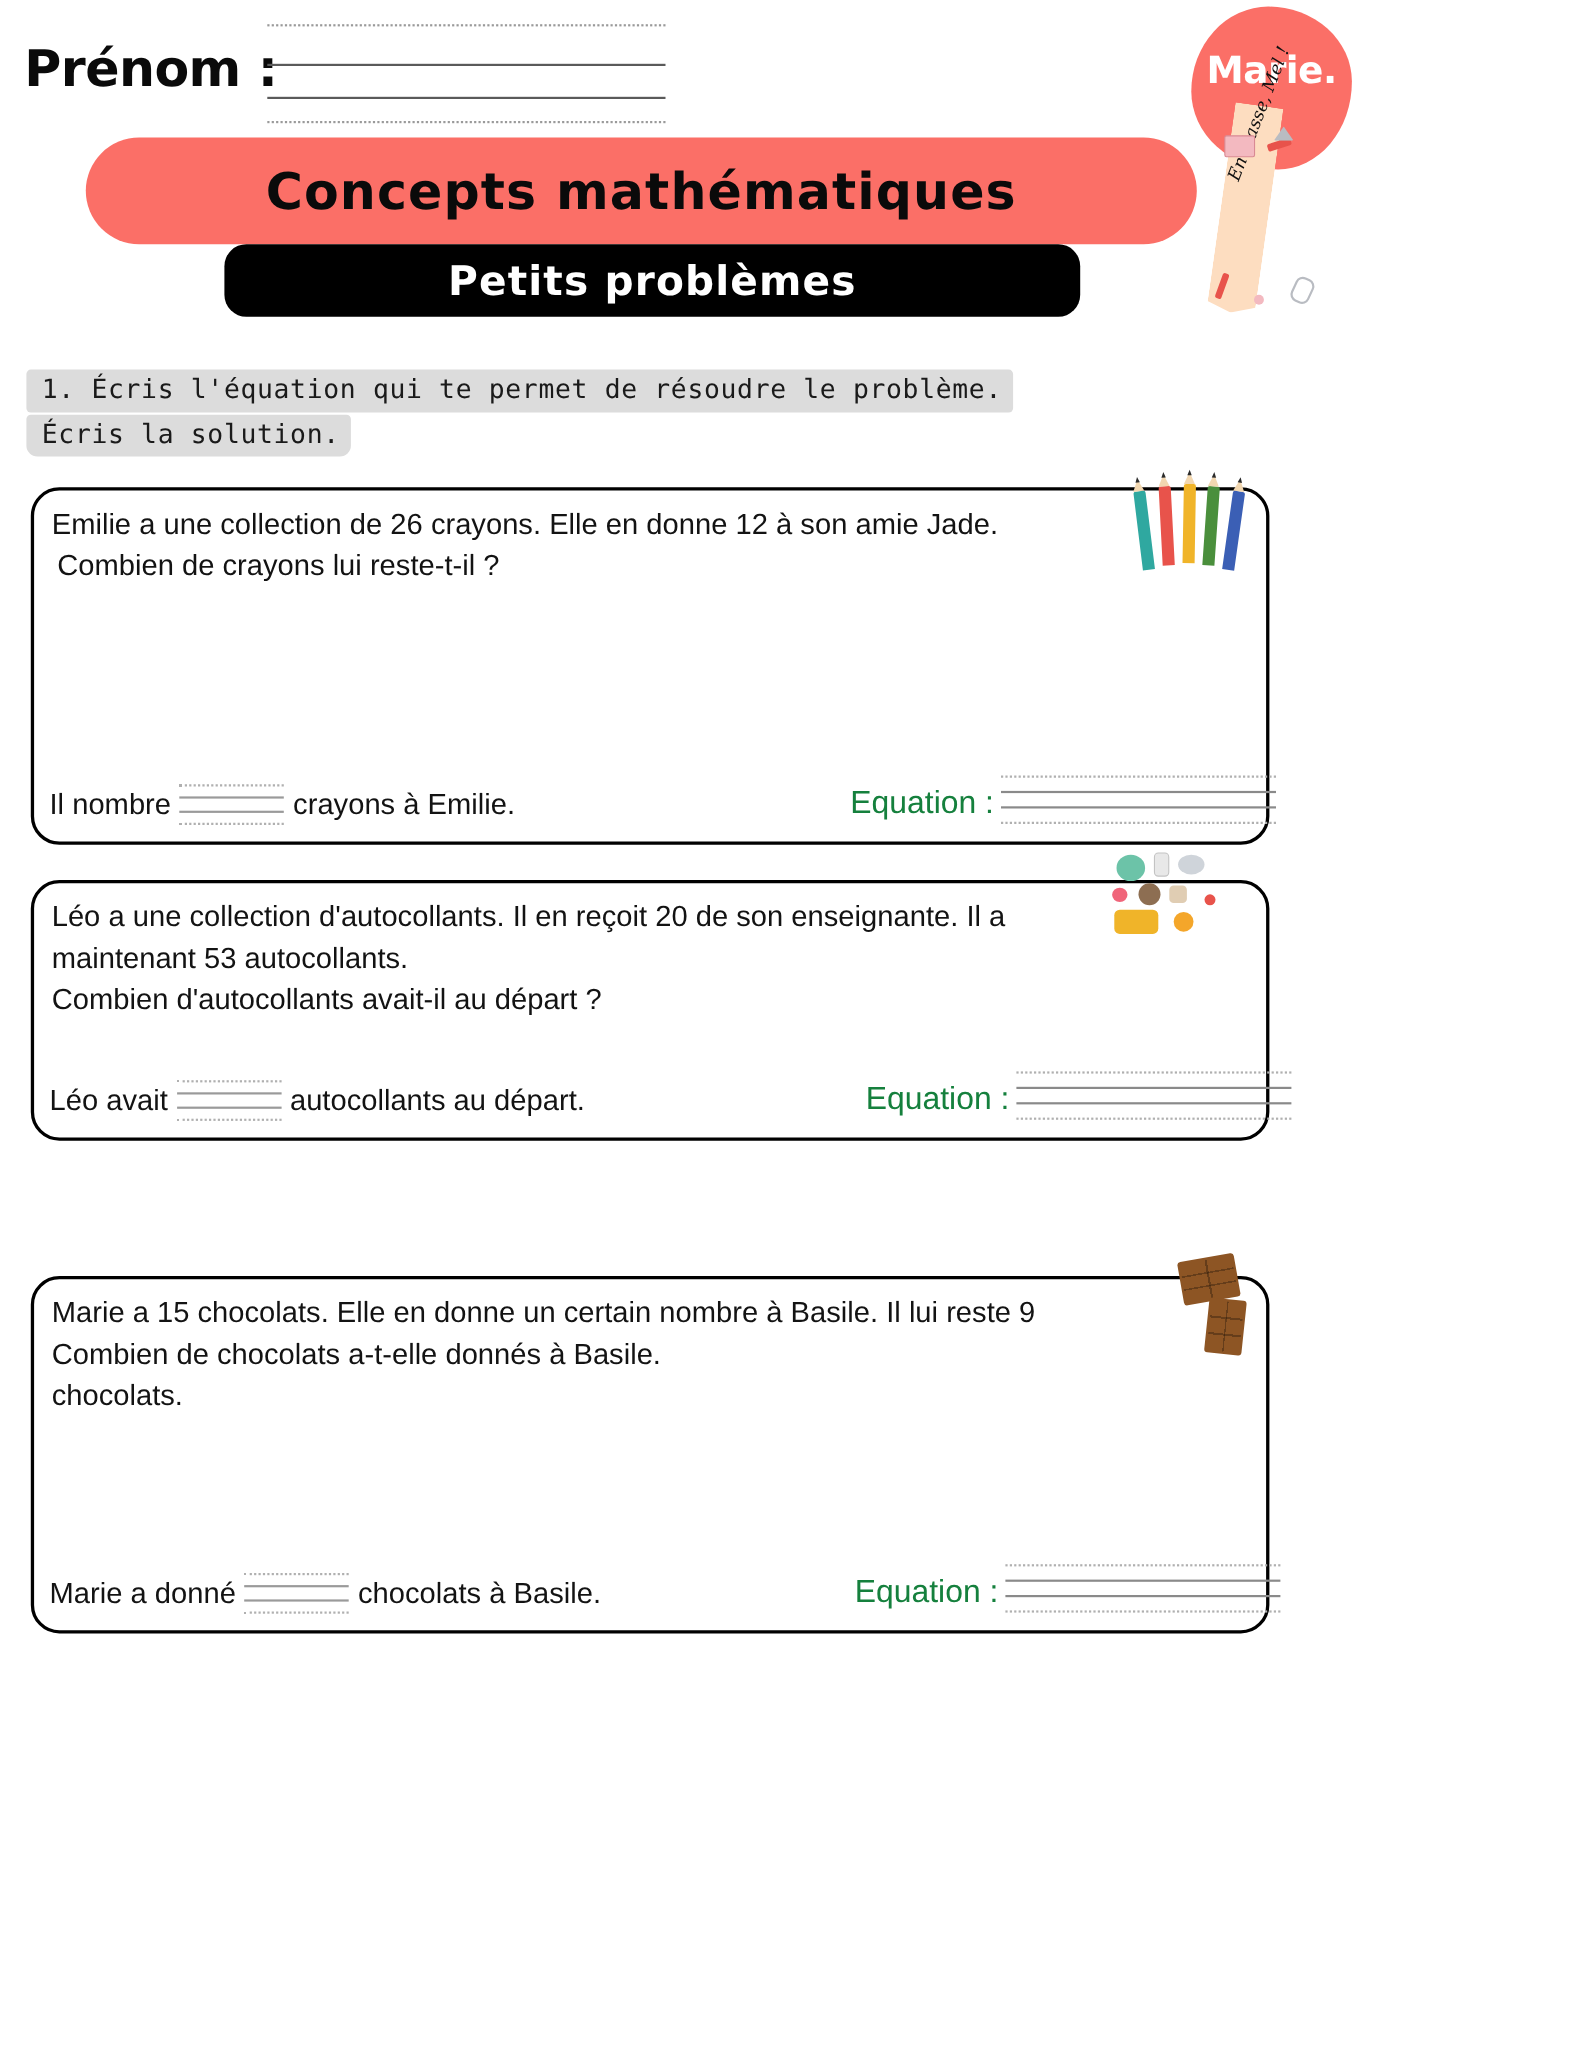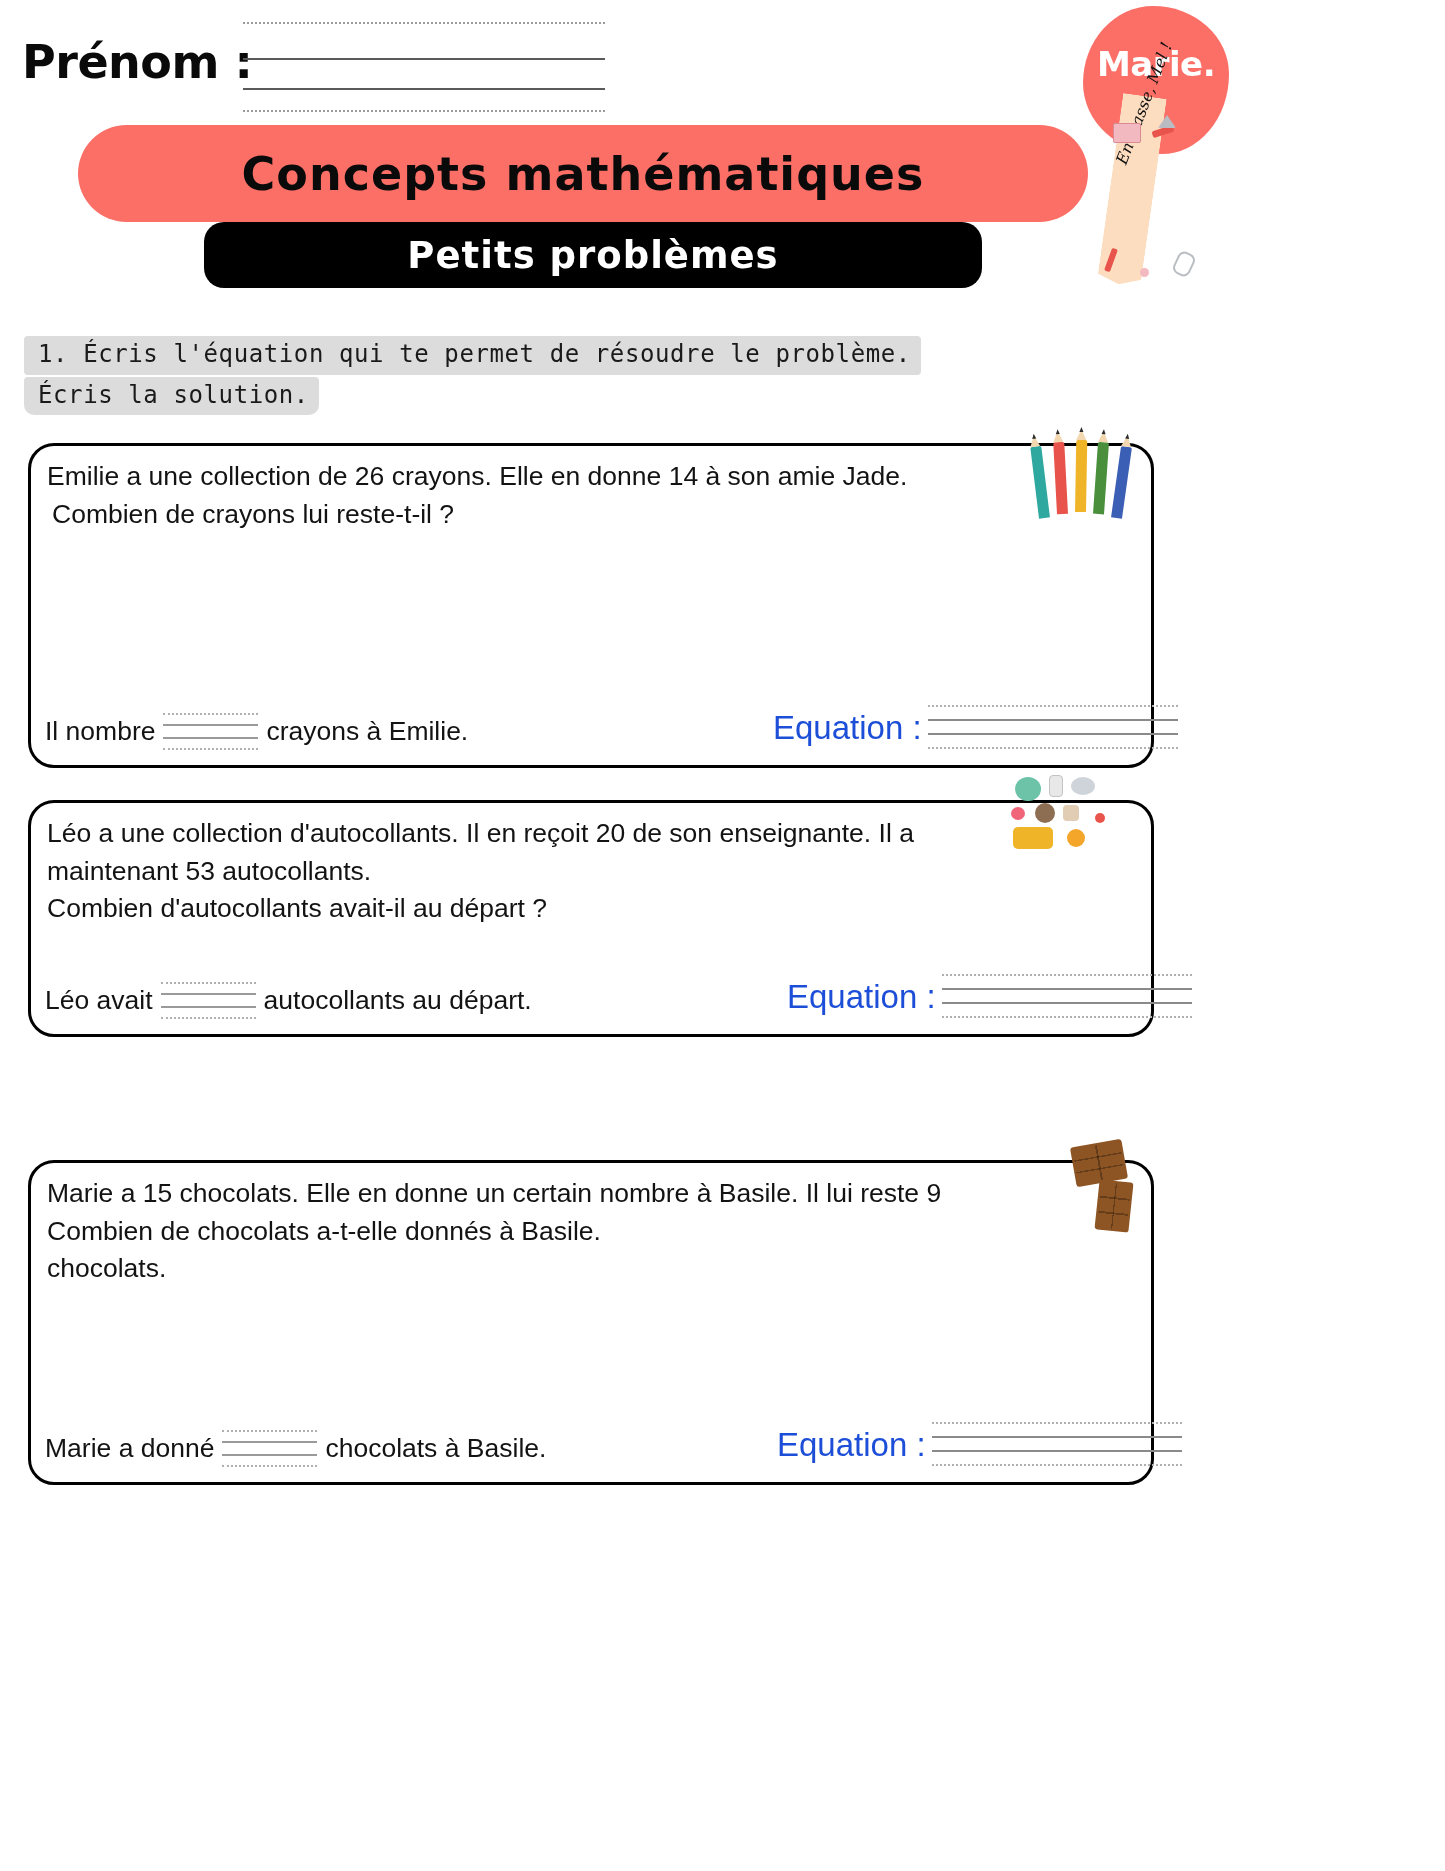--- a/index.html
+++ b/index.html
@@ -246,22 +246,22 @@
 
   .eq-group {
     position: absolute;
     bottom: 6px;
     display: flex;
     align-items: flex-end;
     white-space: nowrap;
   }
   .eq-label {
     font-family: "Liberation Sans", sans-serif;
-    font-size: 33px;
-    color: #1d4ed8;
+    font-size: 29px;
+    color: #15803d;
   }
   .eq-lines {
     position: relative;
     display: inline-block;
     width: 250px;
     height: 40px;
     margin-left: 6px;
   }
   .eq-lines i {
     position: absolute;
@@ -366,21 +366,21 @@
 <div class="logo-deco" style="left:1175px;top:252px;width:14px;height:20px;border:2px solid #b9bcc2;border-radius:7px;transform:rotate(25deg);"></div>
 <div class="logo-deco" style="left:1140px;top:268px;width:9px;height:9px;background:#f3b9c0;border-radius:50%;"></div>
 
 <div class="instruction">
   <div><span class="instr-line">1. Écris l'équation qui te permet de résoudre le problème.</span></div>
   <div><span class="instr-line second">Écris la solution.</span></div>
 </div>
 
 <div class="card" id="card-1">
   <div class="q-text">
-    <p>Emilie a une collection de 26 crayons. Elle en donne 14 à son amie Jade.</p>
+    <p>Emilie a une collection de 26 crayons. Elle en donne 12 à son amie Jade.</p>
     <p class="indent">Combien de crayons lui reste-t-il ?</p>
   </div>
 
   <div class="deco pencils">
     <div class="pencil" style="left:6px;  top:16px; background:#2fa8a0; transform:rotate(-7deg);"></div>
     <div class="pencil" style="left:24px; top:12px; background:#e8534b; transform:rotate(-3deg);"></div>
     <div class="pencil" style="left:42px; top:10px; background:#f0b429; transform:rotate(1deg);"></div>
     <div class="pencil" style="left:60px; top:12px; background:#4a8f3c; transform:rotate(4deg);"></div>
     <div class="pencil" style="left:78px; top:16px; background:#3b5fb5; transform:rotate(8deg);"></div>
   </div>

